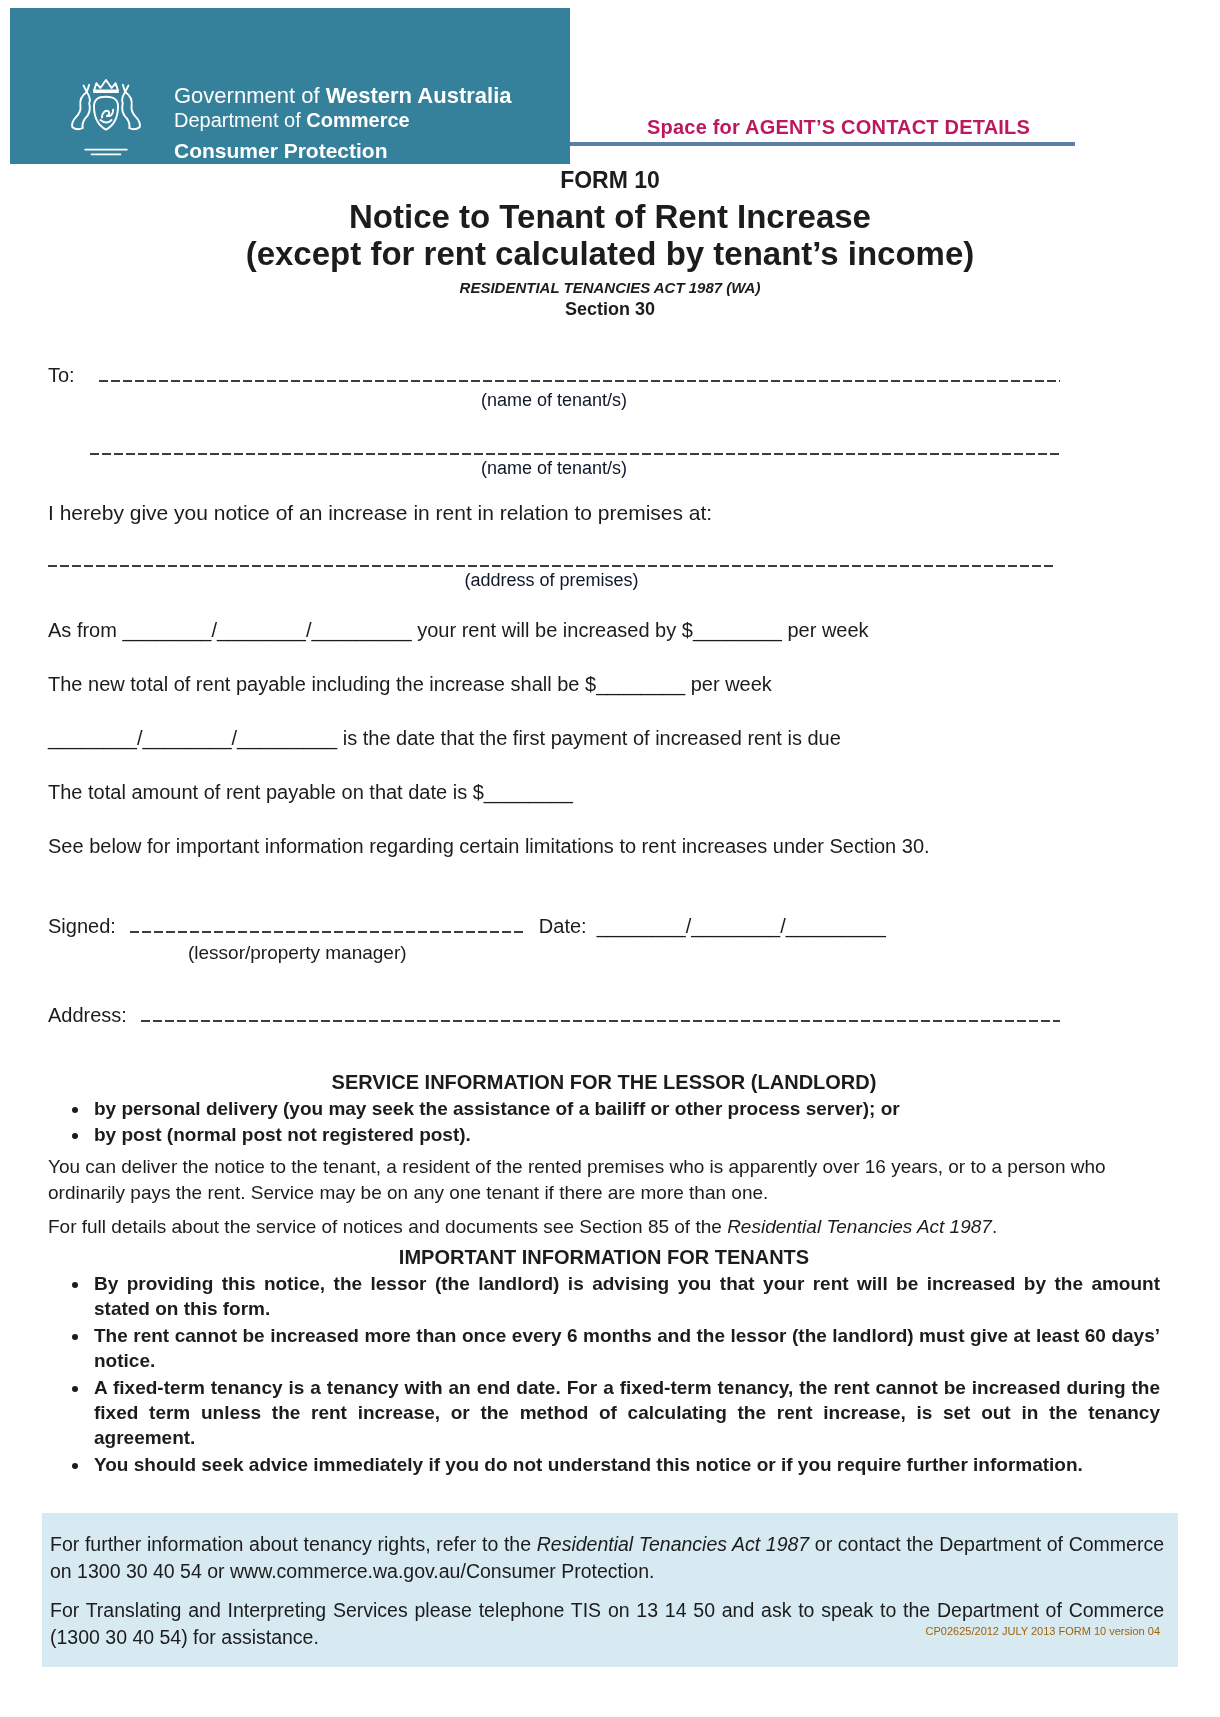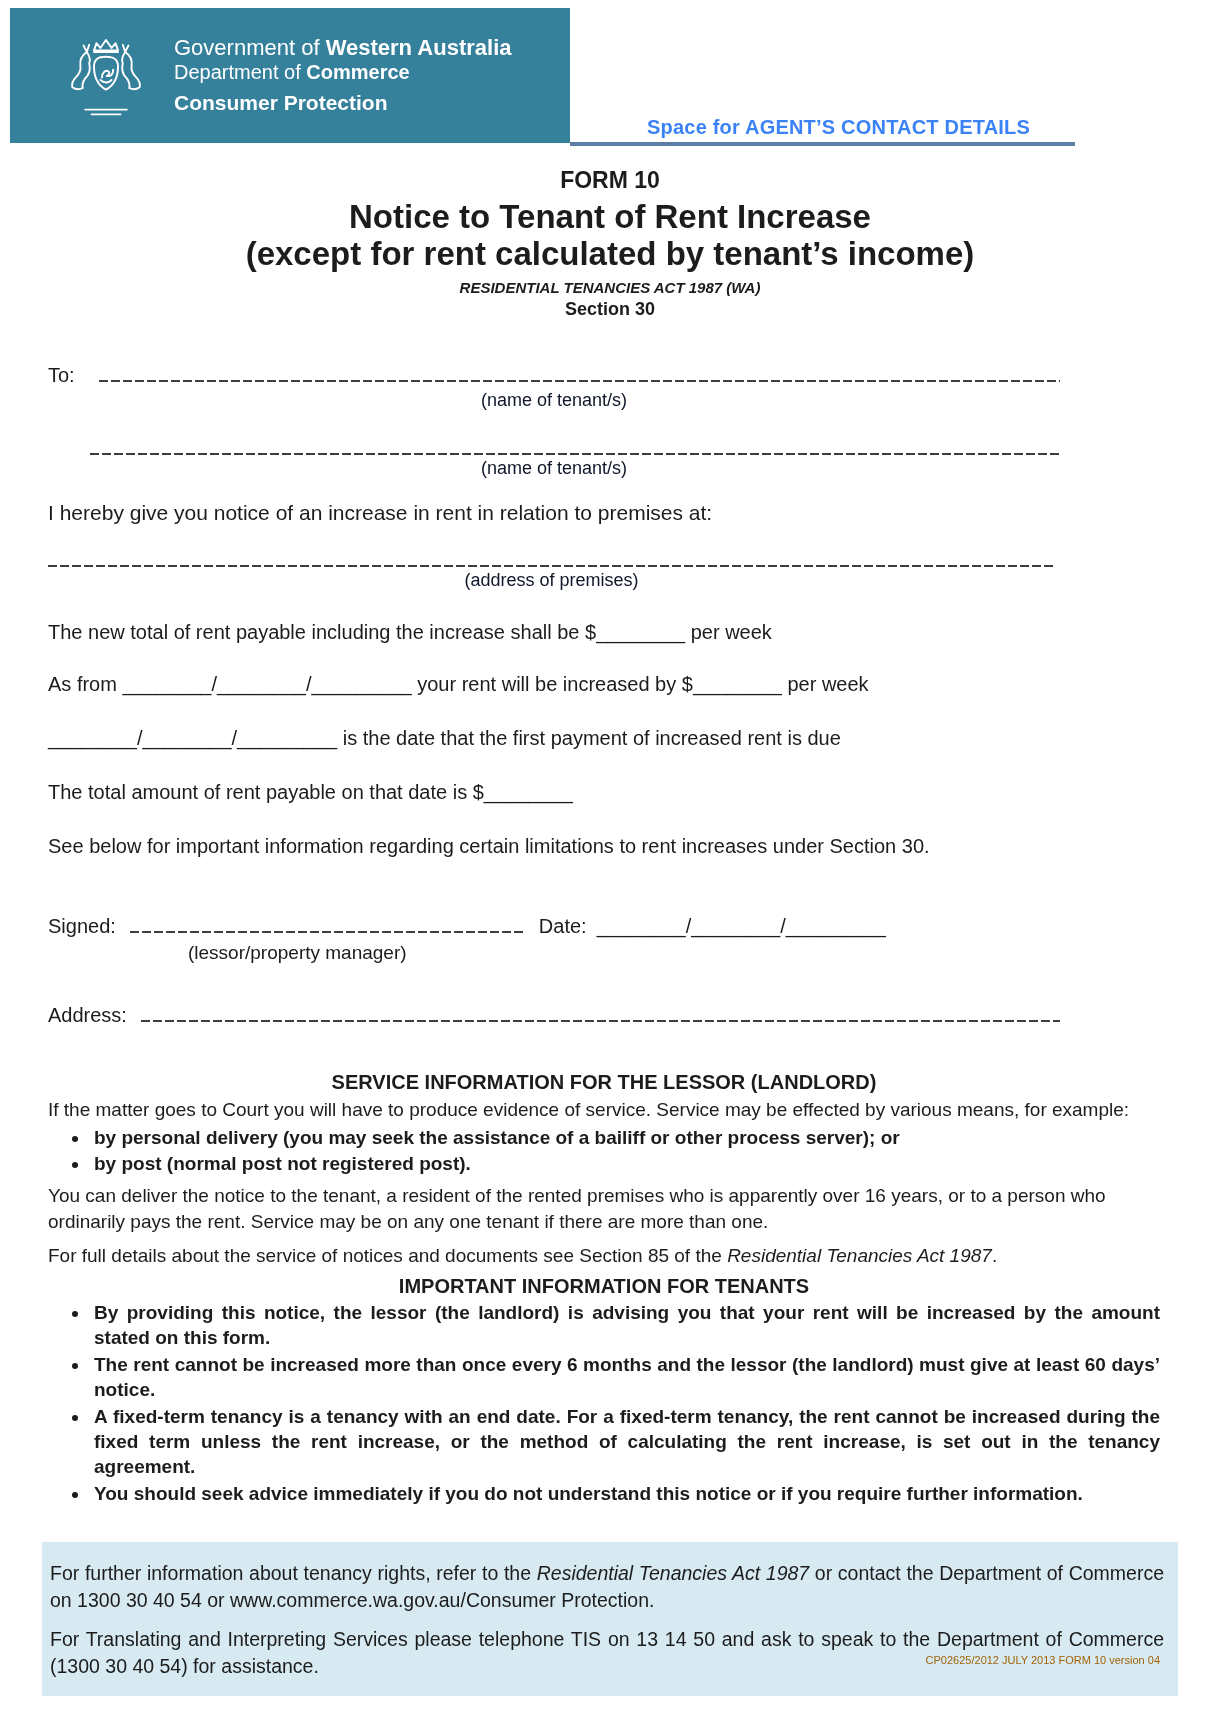--- a/index.html
+++ b/index.html
@@ -3,31 +3,31 @@
 <meta charset="utf-8">
 <style>
   html,body{margin:0;padding:0;background:#ffffff;}
   .page{
     width:1220px;height:1717px;position:relative;overflow:hidden;
     font-family:"Liberation Sans", sans-serif;color:#1c1c1c;background:#ffffff;
   }
   
   .header{position:relative;height:152px;}
   .banner{
-    position:absolute;left:10px;top:8px;width:560px;height:135px;
-    background:#35809b;display:flex;align-items:center;
+    position:absolute;left:10px;top:8px;width:560px;height:156px;
+    background:#35809b;display:flex;align-items:flex-end;
   }
   .crest{margin-left:48px;flex:0 0 auto;}
   .banner-text{margin-left:20px;color:#ffffff;line-height:1.18;}
   .bt-line{font-size:22px;}
   .bt-line2{font-size:20px;}
   .bt-division{font-size:21px;font-weight:bold;margin-top:7px;}
   .agent{position:absolute;left:570px;right:145px;top:116px;}
   .agent-label{
-    text-align:right;padding-right:45px;color:#3b82f6;font-weight:bold;
+    text-align:right;padding-right:45px;color:#be185d;font-weight:bold;
     font-size:20px;letter-spacing:.2px;
   }
   .agent-rule{height:4px;background:#5d7fa6;margin-top:3px;}
   
   .title-block{text-align:center;margin-top:16px;line-height:1.12;}
   .form-number{font-size:23px;font-weight:bold;margin-bottom:5px;}
   .h1{font-size:33px;font-weight:bold;}
   .act-line{font-size:15px;font-weight:bold;font-style:italic;margin-top:7px;}
   .section-line{font-size:18px;font-weight:bold;margin-top:3px;}
   
@@ -131,41 +131,40 @@
     <div class="caption">(name of tenant/s)</div>
 
     <div class="tenant-line2 rule-block"></div>
     <div class="caption">(name of tenant/s)</div>
 
     <div class="intro">I hereby give you notice of an increase in rent in relation to premises at:</div>
 
     <div class="premises-rule rule-block"></div>
     <div class="caption premises-caption">(address of premises)</div>
 
+    <div class="field-line field-first">As from ________/________/_________ your rent will be increased by  $________ per week</div>
     <div class="field-line">The new total of rent payable including the increase shall be  $________ per week</div>
-    <div class="field-line field-first">As from ________/________/_________ your rent will be increased by  $________ per week</div>
     <div class="field-line">________/________/_________ is the date that the first payment of increased rent is due</div>
     <div class="field-line">The total amount of rent payable on that date is  $________</div>
     <div class="field-line">See below for important information regarding certain limitations to rent increases under Section 30.</div>
 
     <div class="signed-row">
       <span>Signed:</span>
       <span class="signed-rule"></span>
       <span class="date-label">Date:</span>
       <span>________/________/_________</span>
     </div>
     <div class="signed-caption">(lessor/property manager)</div>
 
     <div class="address-row">
       <span class="address-label">Address:</span>
       <span class="rule"></span>
     </div>
 
     <div class="sec-heading">SERVICE INFORMATION FOR THE LESSOR (LANDLORD)</div>
-    <div class="info-p">If the matter goes to Court you will have to produce evidence of service. Service may be effected by various means, for example:</div>
     <ul class="bullets">
       <li>by personal delivery (you may seek the assistance of a bailiff or other process server); or</li>
       <li>by post (normal post not registered post).</li>
     </ul>
     <div class="info-p" style="margin-top:7px;">You can deliver the notice to the tenant, a resident of the rented premises who is apparently over 16 years, or to a person who ordinarily pays the rent. Service may be on any one tenant if there are more than one.</div>
     <div class="info-p" style="margin-top:8px;">
       <span>For full details about the service of notices and documents see Section 85 of the </span><span class="em">Residential Tenancies Act 1987</span><span>.</span>
     </div>
 
     <div class="sec-heading imp-heading">IMPORTANT INFORMATION FOR TENANTS</div>

